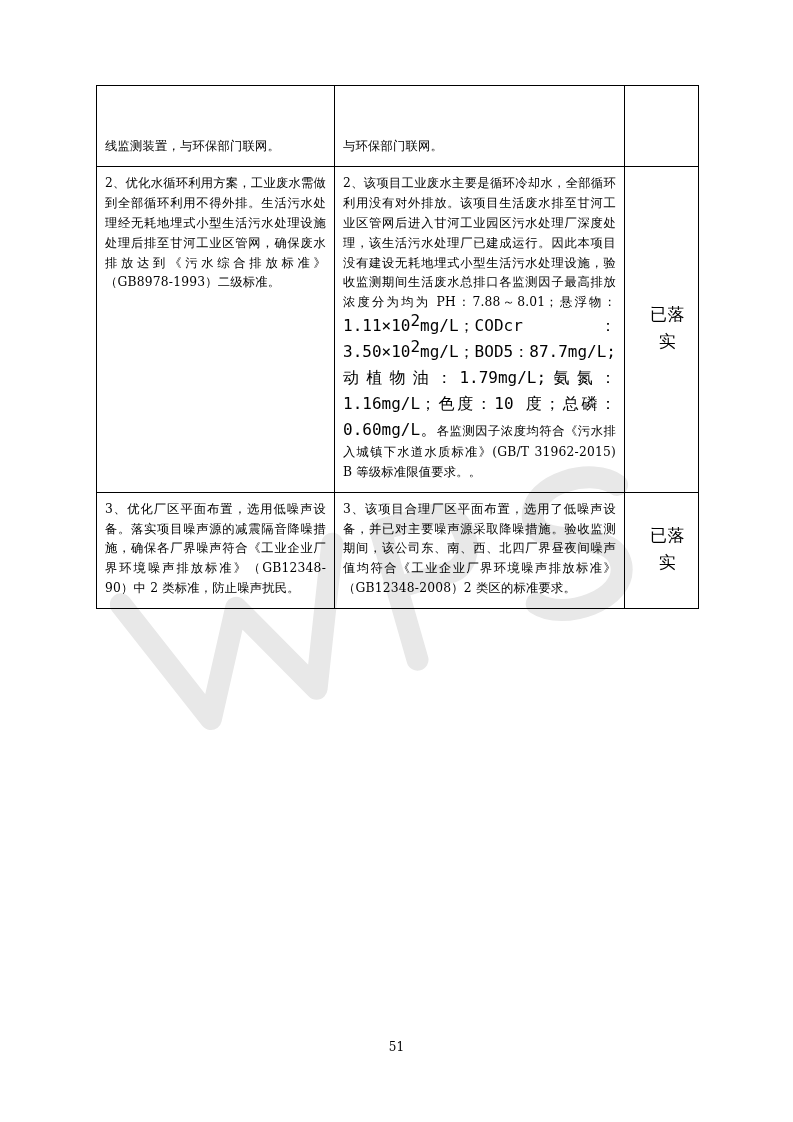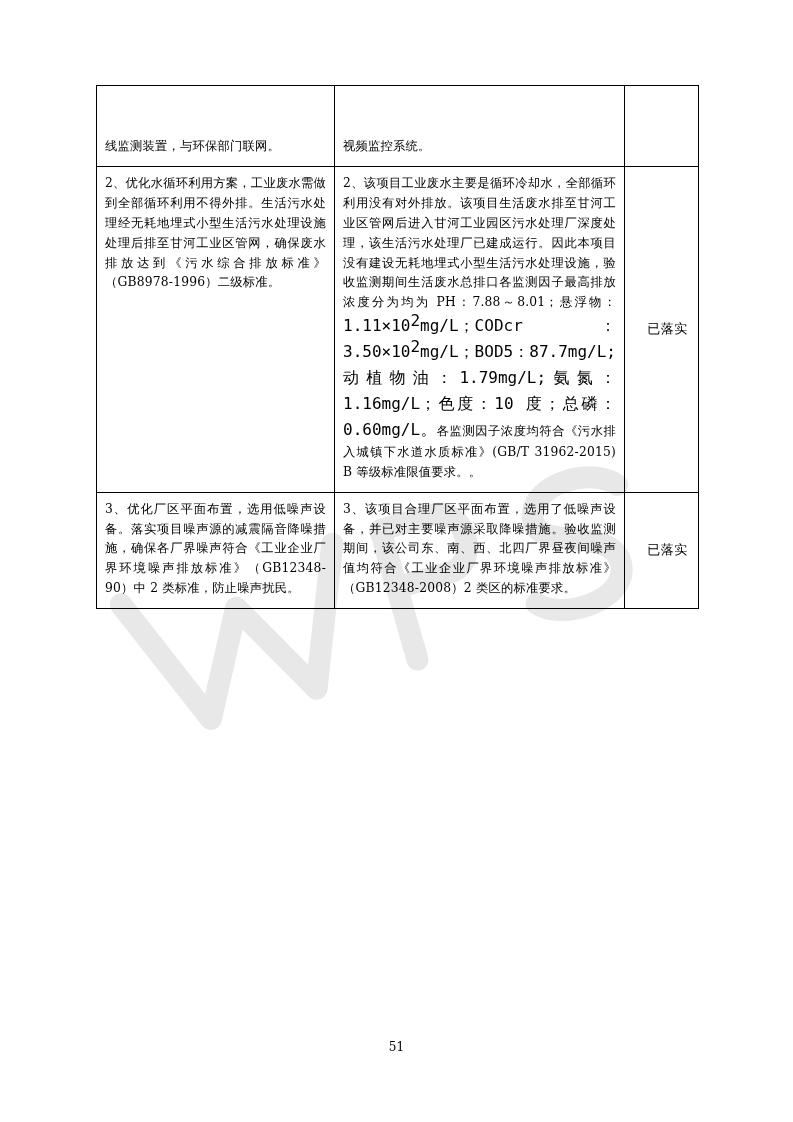--- a/index.html
+++ b/index.html
@@ -55,21 +55,21 @@
     letter-spacing: 0.2px;
     background: transparent;
   }
   .col-a { width: 238px; }
   .col-b { width: 290px; }
   .col-c { width: 74px; }
 
   td.status {
     text-align: center;
     vertical-align: middle;
-    font-size: 13px;
+    font-size: 17px;
     letter-spacing: 0.5px;
     padding-left: 20px;
   }
 
   .cell-p {
     margin: 0;
     text-align: justify;
     text-justify: inter-ideograph;
   }
   .cell-p.nojust { text-align: left; margin-top: 44px; }
@@ -118,28 +118,28 @@
       <col class="col-a">
       <col class="col-b">
       <col class="col-c">
     </colgroup>
     <tbody>
       <tr>
         <td>
           <p class="cell-p nojust">线监测装置，与环保部门联网。</p>
         </td>
         <td>
-          <p class="cell-p nojust">视频监控系统。</p>
+          <p class="cell-p nojust">与环保部门联网。</p>
         </td>
         <td class="status"></td>
       </tr>
 
       <tr>
         <td>
-          <p class="cell-p">2、优化水循环利用方案，工业废水需做到全部循环利用不得外排。生活污水处理经无耗地埋式小型生活污水处理设施处理后排至甘河工业区管网，确保废水排放达到《污水综合排放标准》（GB8978-1996）二级标准。</p>
+          <p class="cell-p">2、优化水循环利用方案，工业废水需做到全部循环利用不得外排。生活污水处理经无耗地埋式小型生活污水处理设施处理后排至甘河工业区管网，确保废水排放达到《污水综合排放标准》（GB8978-1993）二级标准。</p>
         </td>
         <td>
           <p class="cell-p"><span>2、该项目工业废水主要是循环冷却水，全部循环利用没有对外排放。该项目生活废水排至甘河工业区管网后进入甘河工业园区污水处理厂深度处理，该生活污水处理厂已建成运行。因此本项目没有建设无耗地埋式小型生活污水处理设施，验收监测期间生活废水总排口各监测因子最高排放浓度分为均为 PH：7.88～8.01；悬浮物：</span><span class="mono-seg">1.11×10</span><sup class="mono-seg">2</sup><span class="mono-seg">mg/L；CODcr：3.50×10</span><sup class="mono-seg">2</sup><span class="mono-seg">mg/L；BOD5：87.7mg/L;动植物油：1.79mg/L;氨氮：1.16mg/L；色度：10 度；总磷：0.60mg/L。</span><span>各监测因子浓度均符合《污水排入城镇下水道水质标准》(GB/T 31962-2015) B 等级标准限值要求。。</span></p>
         </td>
         <td class="status">已落实</td>
       </tr>
 
       <tr>
         <td>
           <p class="cell-p">3、优化厂区平面布置，选用低噪声设备。落实项目噪声源的减震隔音降噪措施，确保各厂界噪声符合《工业企业厂界环境噪声排放标准》（GB12348-90）中 2 类标准，防止噪声扰民。</p>

